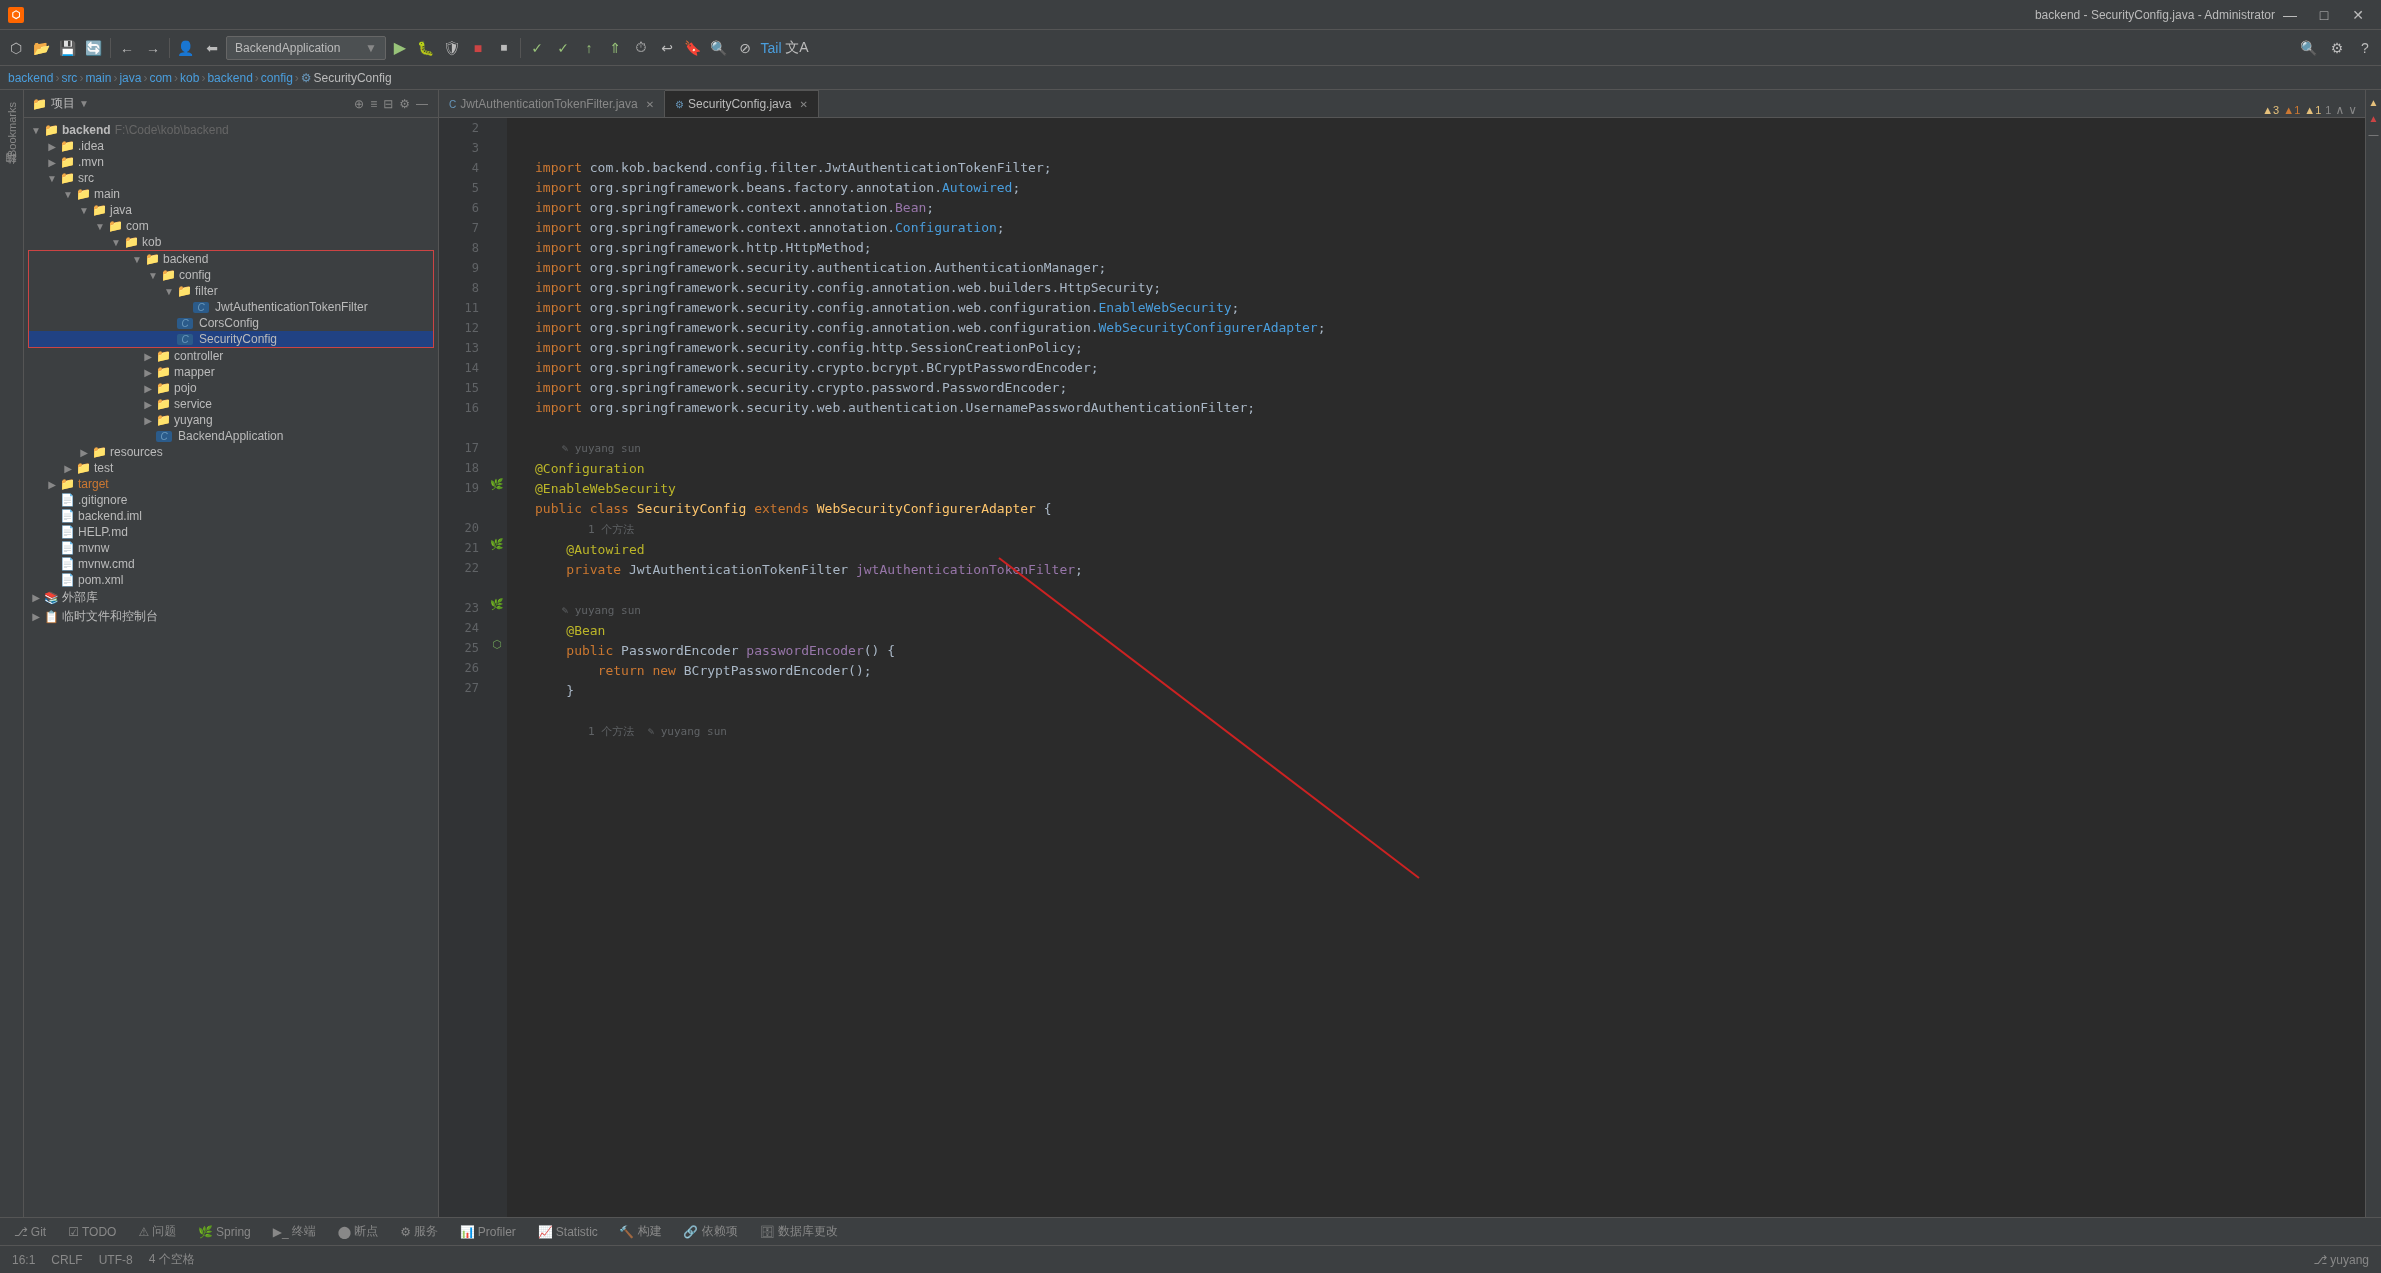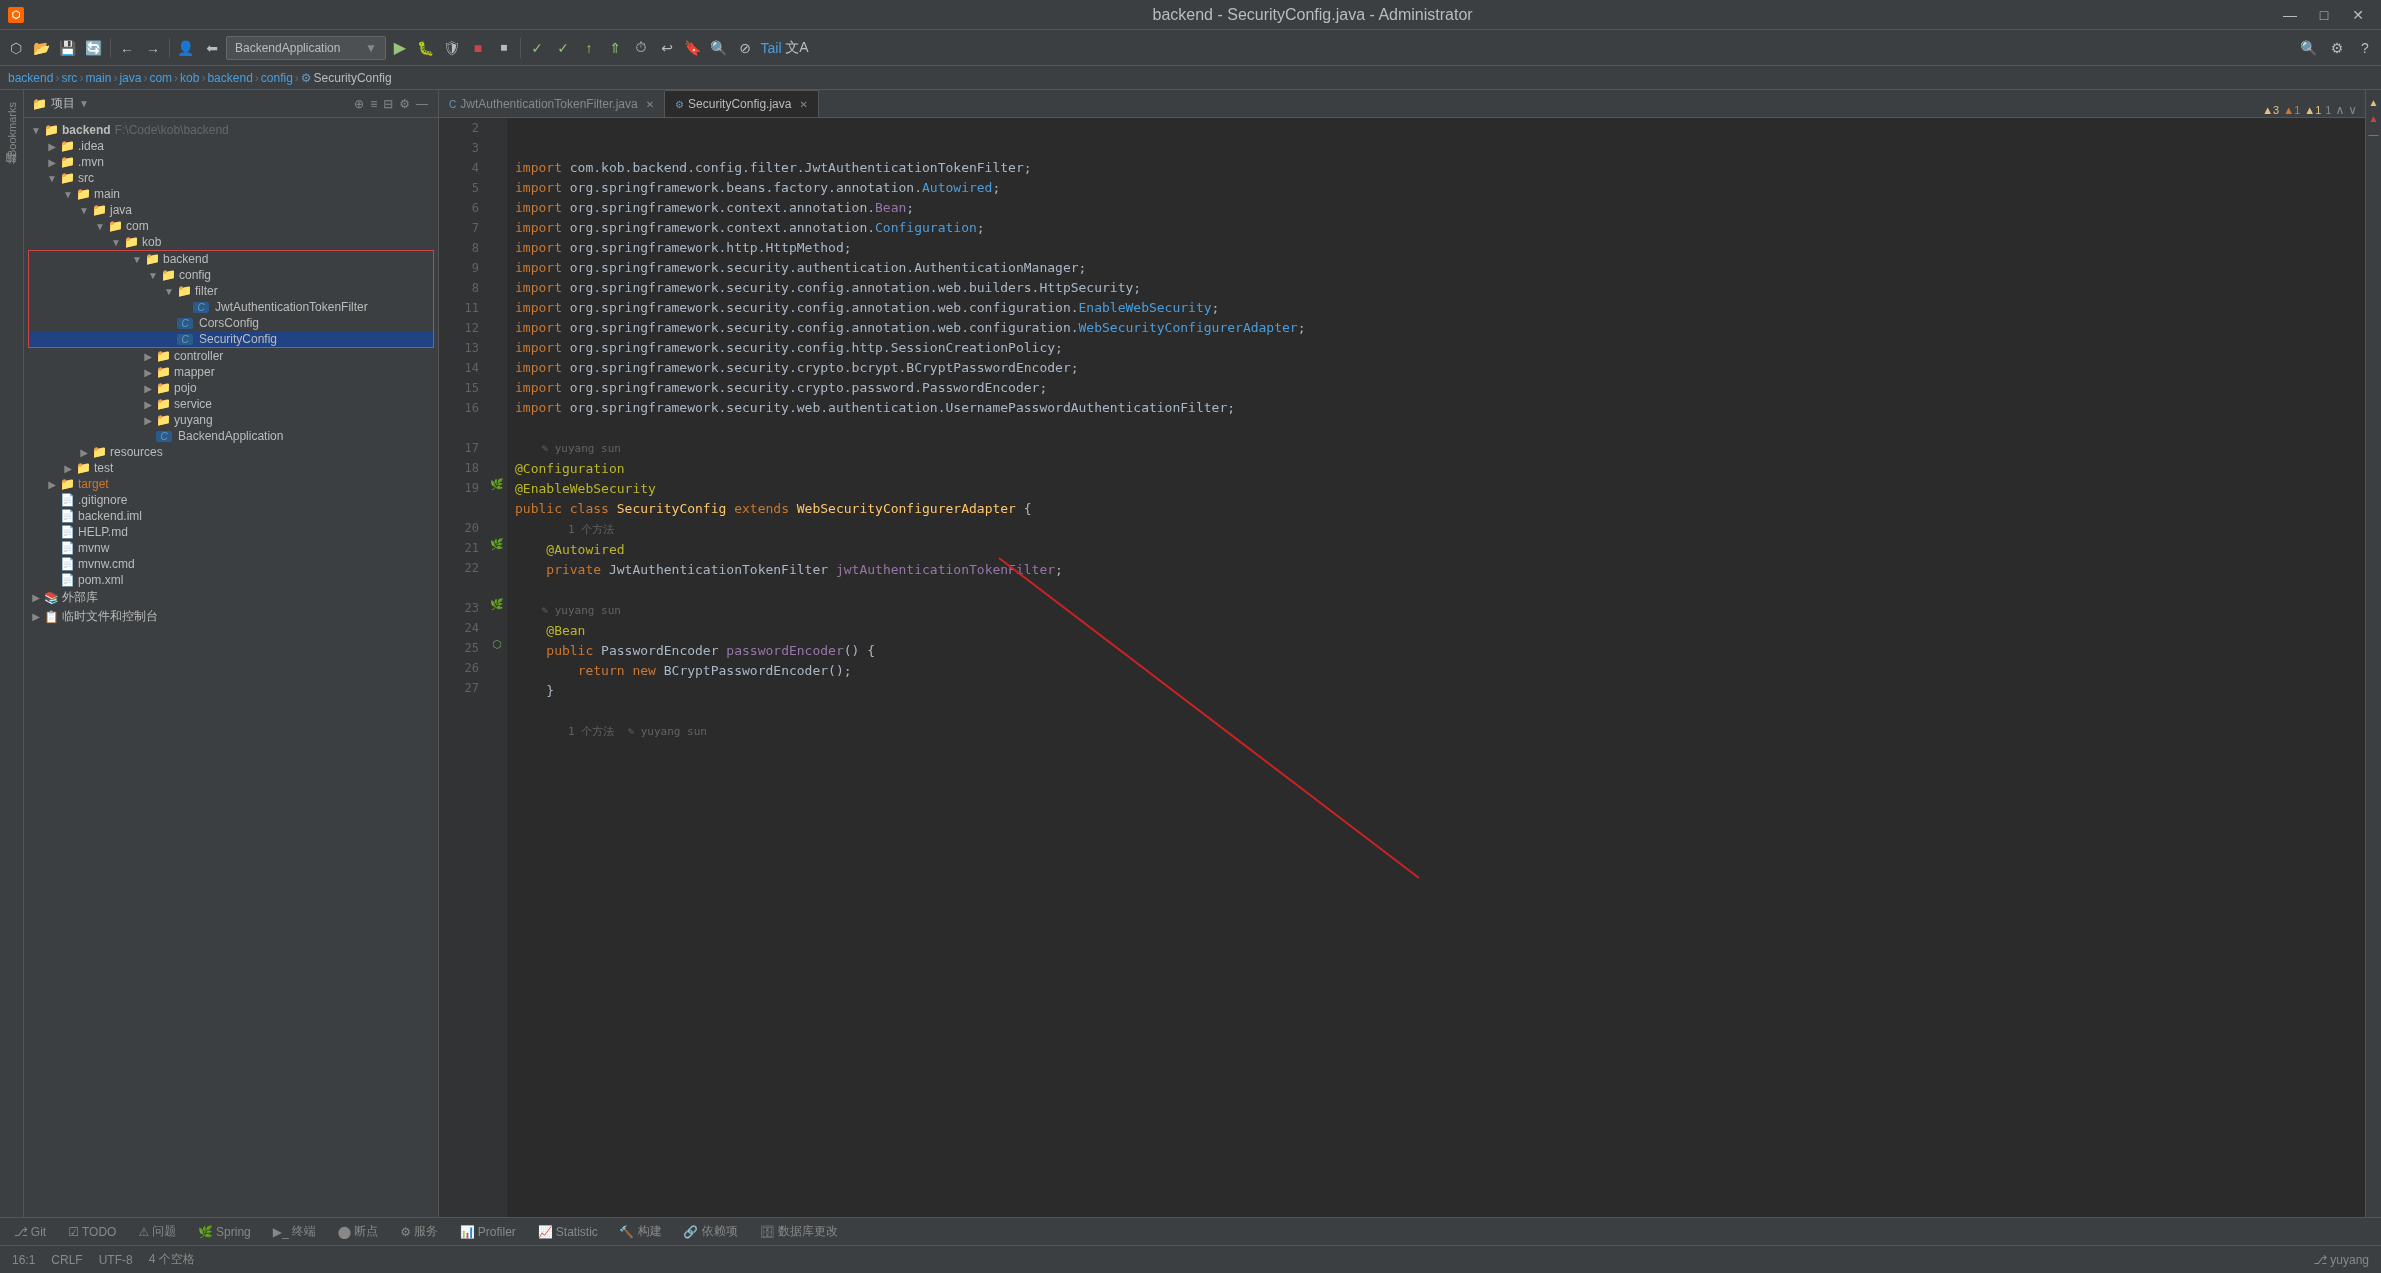--- a/index.html
+++ b/index.html
@@ -30,23 +30,23 @@
       display: flex; align-items: center; justify-content: center;
       color: white; font-weight: bold; font-size: 10px;
     }
     .title-bar-menu {
       display: flex;
       gap: 2px;
       flex: 1;
     }
     .title-bar-title {
       color: #bbbbbb;
-      font-size: 16px;
+      font-size: 12px;
       flex: 1;
-      text-align: left;
+      text-align: right;
     }
     .title-bar-controls {
       display: flex; gap: 4px;
     }
     .title-bar-controls span {
       width: 30px; height: 20px;
       display: flex; align-items: center; justify-content: center;
       color: #bbbbbb; font-size: 14px; cursor: pointer;
     }
 
@@ -217,20 +217,21 @@
     }
     .code-content {
       flex: 1;
       background: #2b2b2b;
       font-family: 'Consolas', monospace;
       font-size: 13px;
       line-height: 20px;
       padding: 0 0 0 8px;
       overflow: auto;
       white-space: pre;
+      margin-left: 20px;
     }
 
     
     .kw { color: #cc7832; } 
     .kw2 { color: #cb772f; } 
     .cls { color: #ffc66d; } 
     .ann { color: #bbb529; } 
     .hi { color: #4a9edd; } 
     .hi2 { color: #9876aa; } 
 

